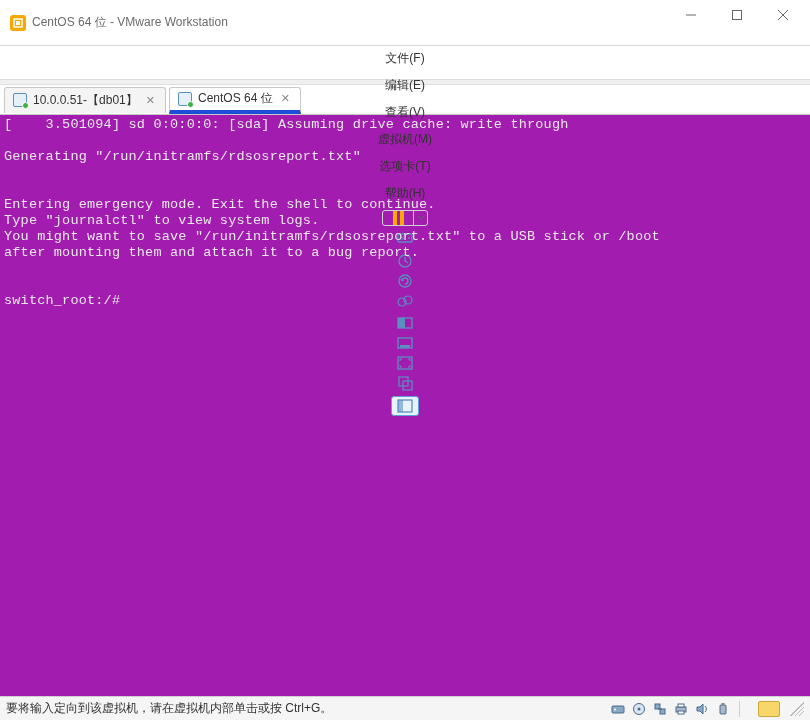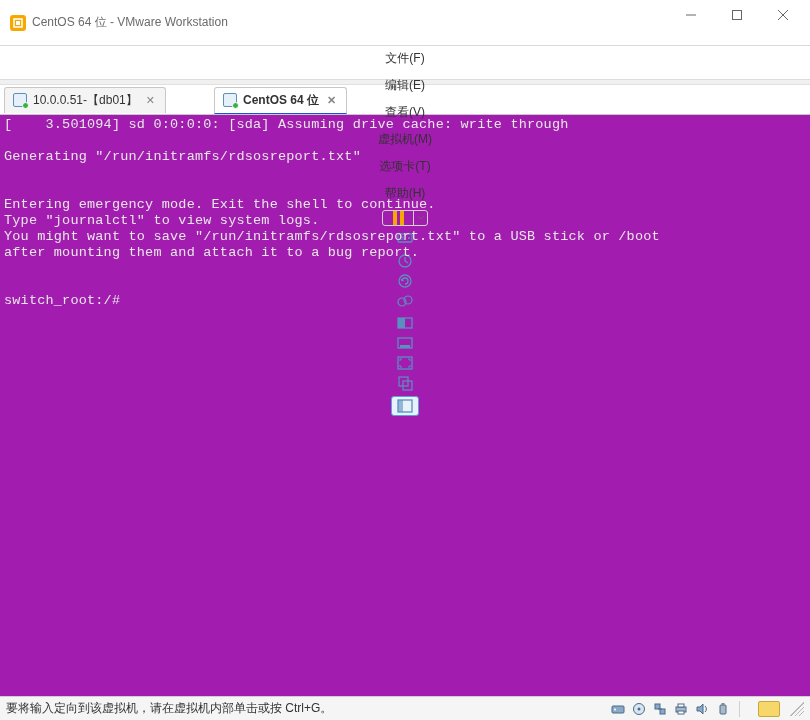--- a/index.html
+++ b/index.html
@@ -118,25 +118,24 @@
     border:1px solid #c8c8c8;
     border-bottom:none;
     border-top-left-radius:3px;
     border-top-right-radius:3px;
     margin-right:3px;
     color:#333;
     position:relative;
   }
   .tab.active {
     background:#ffffff;
-    font-weight:bold;
+    font-weight:normal;
     height:27px;
     margin-bottom:-1px;
-    border-bottom:1px solid #1d4ed8;
-    margin-left:45px;
+    border-bottom:4px solid #1d4ed8;
   }
   .tab .close-x {
     color:#888; font-size:11px; padding:0 2px;
   }
   .vm-icon {
     width:14px; height:14px;
     position:relative;
   }
   .vm-icon .scr {
     position:absolute; inset:0;

